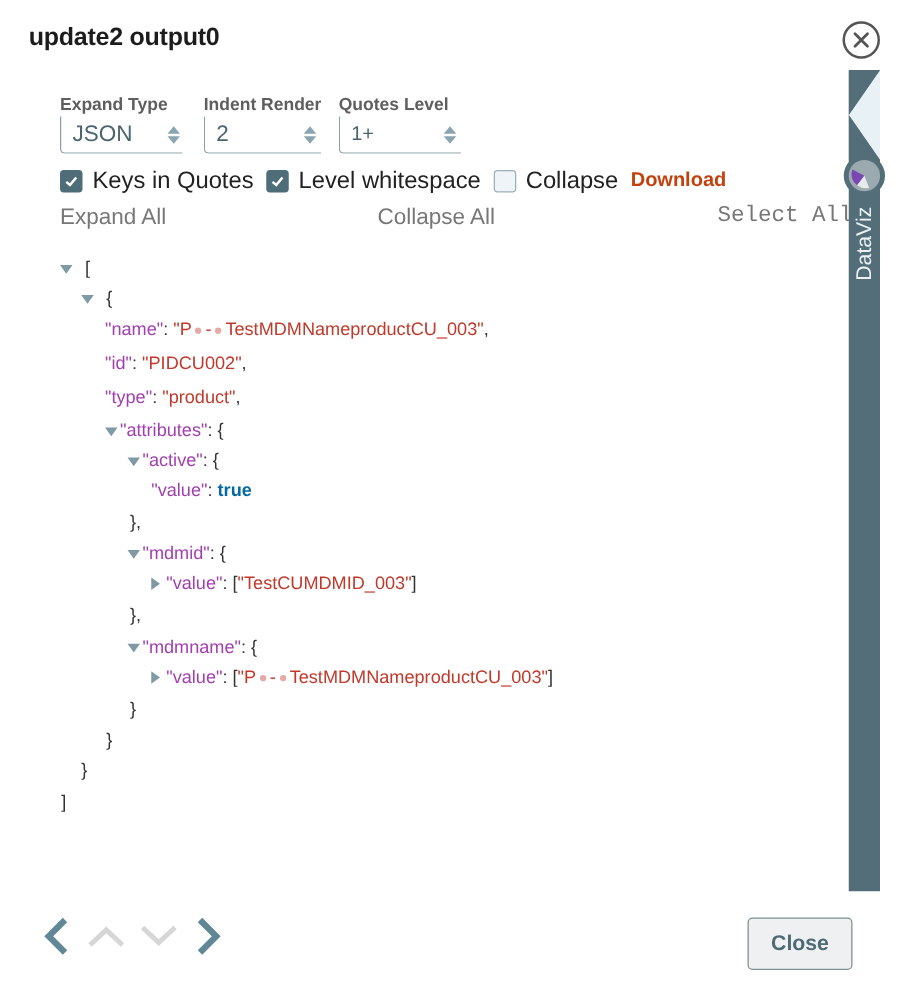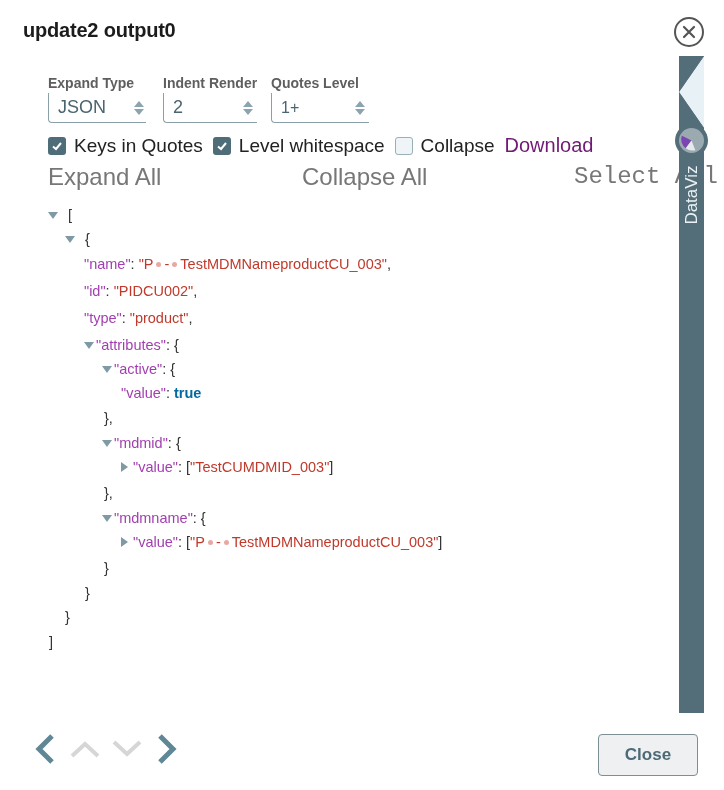--- a/index.html
+++ b/index.html
@@ -18,44 +18,44 @@
     .spin span { width: 0; height: 0; border-left: 5px solid transparent; border-right: 5px solid transparent; }
     .spin .up { border-bottom: 6px solid #8aa5b0; }
     .spin .dn { border-top: 6px solid #8aa5b0; }
 
     .opt-row { position: absolute; top: 134px; left: 48px; display: flex; align-items: center; font-size: 19px; color: #222; white-space: nowrap; }
     .cb { width: 18px; height: 18px; border-radius: 3px; display: inline-flex; align-items: center; justify-content: center; margin-right: 8px; cursor: pointer; }
     .cb.on { background: #4f6d78; }
     .cb.off { background: #eef4f7; border: 1px solid #9ab0b8; }
     .cb svg { width: 12px; height: 12px; }
     .opt { display: flex; align-items: center; margin-right: 10px; }
-    .link { color: #701a75; font-size: 20px; cursor: pointer; }
-
-    .row2 { position: absolute; top: 163px; font-size: 24px; color: #777; cursor: pointer; white-space: nowrap; }
+    .link { color: #c2410c; font-size: 16px; cursor: pointer; font-weight: bold; }
+
+    .row2 { position: absolute; top: 163px; font-size: 18px; color: #777; cursor: pointer; white-space: nowrap; }
 
     .tree { position: absolute; left: 48px; top: 203px; font-size: 14.5px; line-height: 24.6px; }
     .ln { position: absolute; white-space: nowrap; display: flex; align-items: center; }
     .tri-d { width: 0; height: 0; border-left: 5px solid transparent; border-right: 5px solid transparent; border-top: 7px solid #7f9aa5; display: inline-block; margin-right: 2px; cursor: pointer; }
     .tri-r { width: 0; height: 0; border-top: 5px solid transparent; border-bottom: 5px solid transparent; border-left: 7px solid #7f9aa5; display: inline-block; margin-right: 5px; cursor: pointer; }
     .k { color: #a23fb0; }
     .s { color: #c0392b; }
     .b { color: #0369a1; font-weight: bold; }
     .p { color: #333; }
     .dot { display: inline-block; width: 5px; height: 5px; border-radius: 50%; background: #e7a9a4; margin: 0 3px; vertical-align: middle; }
 
     .sidebar { position: absolute; left: 679px; top: 56px; width: 25px; height: 657px; background: #546e79; }
     .sidebar .tab-notch { position: absolute; left: 0; top: 0; width: 25px; height: 72px; }
     .dv-icon { position: absolute; left: 675px; top: 124px; width: 33px; height: 33px; border-radius: 50%; background: #546e79; display: flex; align-items: center; justify-content: center; }
     .dv-label { position: absolute; left: 679px; top: 160px; width: 25px; height: 70px; display: flex; align-items: center; justify-content: center; }
     .dv-label span { transform: rotate(-90deg); color: #eaf2f5; font-size: 17px; white-space: nowrap; }
 
     .nav { position: absolute; top: 733px; left: 33px; display: flex; align-items: center; gap: 10px; }
     .nav svg { width: 26px; height: 32px; cursor: pointer; }
 
-    .close-btn { position: absolute; left: 598px; top: 734px; width: 100px; height: 42px; background: #eef0f1; border: 1px solid #7d8e95; border-radius: 4px; font-size: 17px; font-weight: bold; color: #4d6a76; display: flex; align-items: center; justify-content: center; cursor: pointer; }
+    .close-btn { position: absolute; left: 598px; top: 734px; width: 84px; height: 42px; background: #eef0f1; border: 1px solid #7d8e95; border-radius: 4px; font-size: 17px; font-weight: bold; color: #4d6a76; display: flex; align-items: center; justify-content: center; cursor: pointer; }
   </style>
 </head>
 <body>
 
 <div class="title">update2 output0</div>
 <div class="close-x">
   <svg viewBox="0 0 14 14">
       <path d="M2 2 L12 12 M12 2 L2 12" stroke="#555" stroke-width="2.2" stroke-linecap="round"></path>
     </svg>
 </div>

